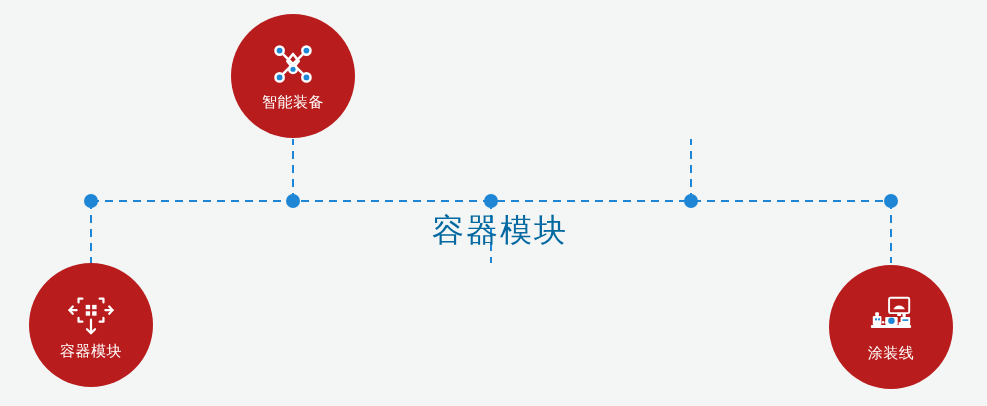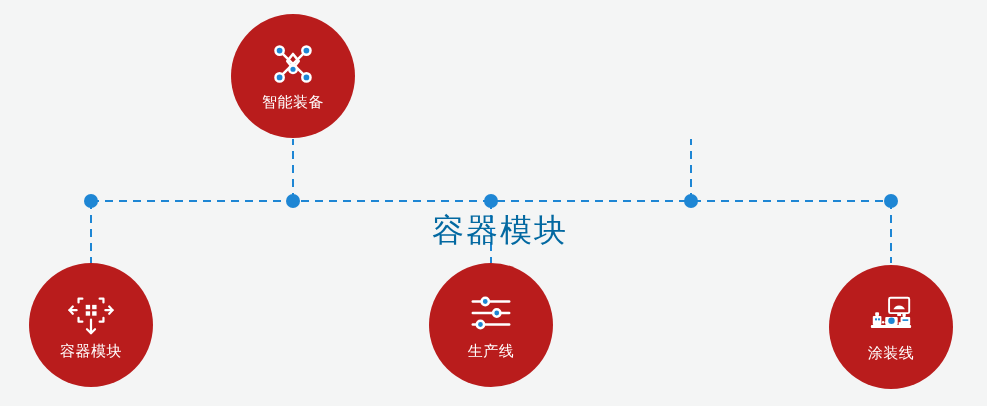--- a/index.html
+++ b/index.html
@@ -141,33 +141,20 @@
         <line x1="39" y1="21" x2="46.5" y2="21"></line>
         <polyline points="43,17.2 46.5,21 43,24.8"></polyline>
 
         <line x1="24" y1="31" x2="24" y2="45"></line>
         <polyline points="19.8,41 24,45 28.2,41"></polyline>
       </svg>
     </span>
     <span class="node-label">容器模块</span>
   </div>
 
-  <div class="node n-production">
-    <span class="node-icon">
-      <svg viewBox="0 0 48 48" xmlns="http://www.w3.org/2000/svg" fill="none" stroke="#ffffff" stroke-width="2.6" stroke-linecap="round">
-        <line x1="5" y1="12" x2="43" y2="12"></line>
-        <line x1="5" y1="24" x2="43" y2="24"></line>
-        <line x1="5" y1="36" x2="43" y2="36"></line>
-        <circle cx="18" cy="12" r="3.8" fill="#1e86d4"></circle>
-        <circle cx="30" cy="24" r="3.8" fill="#1e86d4"></circle>
-        <circle cx="13" cy="36" r="3.8" fill="#1e86d4"></circle>
-      </svg>
-    </span>
-    <span class="node-label">生产线</span>
-  </div>
 
   <div class="node n-painting">
     <span class="node-icon">
       <svg viewBox="0 0 48 48" xmlns="http://www.w3.org/2000/svg" fill="none" stroke="none">
 
         <rect x="22" y="6" width="21" height="16" rx="1.5" fill="none" stroke="#ffffff" stroke-width="2"></rect>
         <path d="M26.5 18 A6.5 6.5 0 0 1 38.5 18 Z" fill="#ffffff"></path>
         <rect x="30.5" y="22" width="4" height="3" fill="#ffffff"></rect>
 
         <rect x="3" y="34.5" width="42" height="3" rx="1" fill="#ffffff"></rect>

